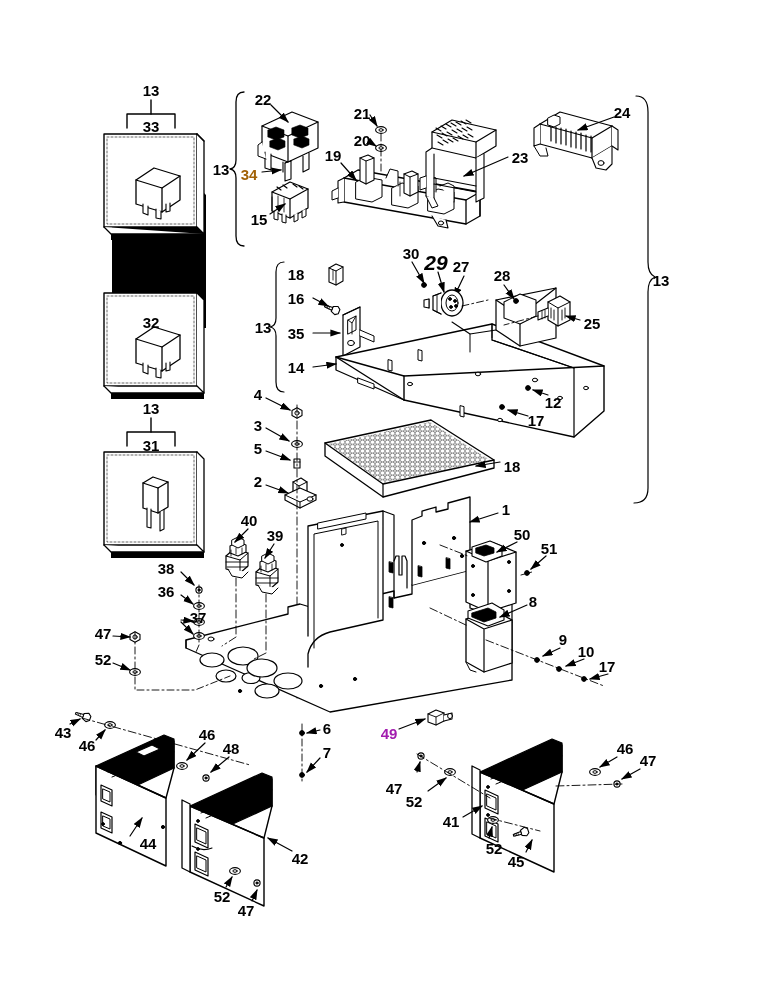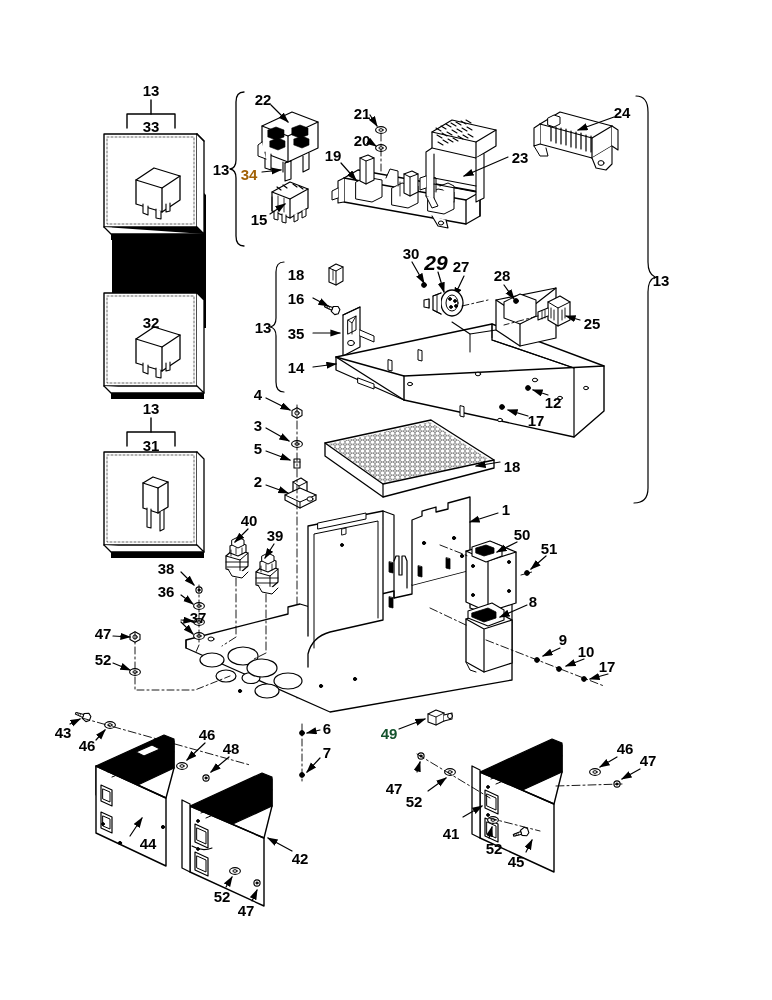--- a/index.html
+++ b/index.html
@@ -610,23 +610,23 @@
       <div class="callout" style="left: 63px; top: 732px; font-size: 15px; color: rgb(0, 0, 0);">43</div>
       <div class="callout" style="left: 87px; top: 745px; font-size: 15px; color: rgb(0, 0, 0);">46</div>
       <div class="callout" style="left: 207px; top: 734px; font-size: 15px; color: rgb(0, 0, 0);">46</div>
       <div class="callout" style="left: 231px; top: 748px; font-size: 15px; color: rgb(0, 0, 0);">48</div>
       <div class="callout" style="left: 148px; top: 843px; font-size: 15px; color: rgb(0, 0, 0);">44</div>
       <div class="callout" style="left: 300px; top: 858px; font-size: 15px; color: rgb(0, 0, 0);">42</div>
       <div class="callout" style="left: 222px; top: 896px; font-size: 15px; color: rgb(0, 0, 0);">52</div>
       <div class="callout" style="left: 246px; top: 910px; font-size: 15px; color: rgb(0, 0, 0);">47</div>
       <div class="callout" style="left: 327px; top: 728px; font-size: 15px; color: rgb(0, 0, 0);">6</div>
       <div class="callout" style="left: 327px; top: 752px; font-size: 15px; color: rgb(0, 0, 0);">7</div>
-      <div class="callout" style="left: 389px; top: 733px; font-size: 15px; color: #14532d;">49</div>
+      <div class="callout" style="left: 389px; top: 733px; font-size: 15px; color: #a21caf;">49</div>
       <div class="callout" style="left: 394px; top: 788px; font-size: 15px; color: rgb(0, 0, 0);">47</div>
       <div class="callout" style="left: 414px; top: 801px; font-size: 15px; color: rgb(0, 0, 0);">52</div>
-      <div class="callout" style="left: 451px; top: 821px; font-size: 15px; color: rgb(0, 0, 0); margin-top: 12px;">41</div>
+      <div class="callout" style="left: 451px; top: 821px; font-size: 15px; color: rgb(0, 0, 0);">41</div>
       <div class="callout" style="left: 494px; top: 848px; font-size: 15px; color: rgb(0, 0, 0);">52</div>
       <div class="callout" style="left: 516px; top: 861px; font-size: 15px; color: rgb(0, 0, 0);">45</div>
       <div class="callout" style="left: 625px; top: 748px; font-size: 15px; color: rgb(0, 0, 0);">46</div>
       <div class="callout" style="left: 648px; top: 760px; font-size: 15px; color: rgb(0, 0, 0);">47</div>
     </div>
 
 </div>
 
 </body></html>

